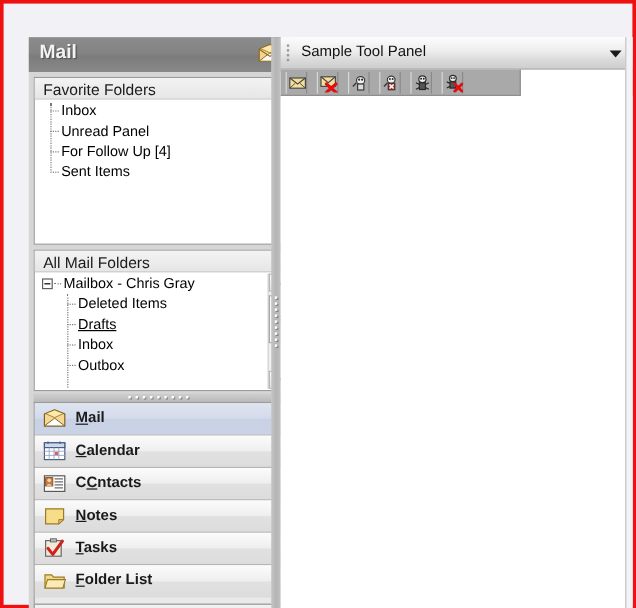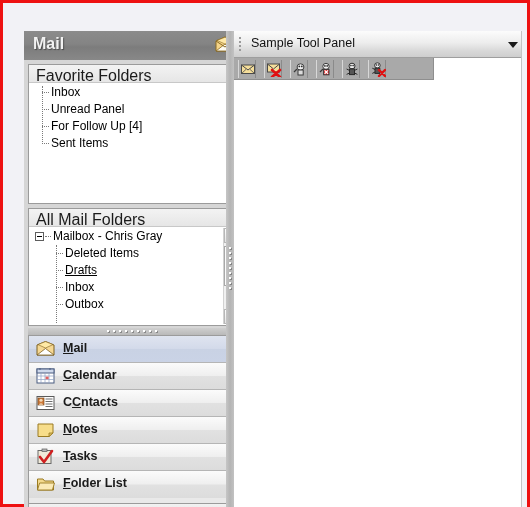--- a/index.html
+++ b/index.html
@@ -84,21 +84,21 @@
     position: absolute;
     left: 0; top: 0;
     right: 0; height: 18px;
     background: linear-gradient(to bottom,#f3f3f3 0%, #e6e6e6 100%);
     border-bottom: 1px solid #c8c8c8;
     box-sizing: border-box;
   }
   .group-caption span {
     position: absolute;
     left: 7px; top: 2px;
-    font-size: 16px;
+    font-size: 13px;
     color: #1b1b1b;
     white-space: nowrap;
   }
 
   #favorite-folders { left: 4px; top: 33px; width: 213px; height: 140px; }
   #all-mail-folders { left: 4px; top: 177px; width: 213px; height: 118px; }
 
   
   .tree {
     position: absolute;

